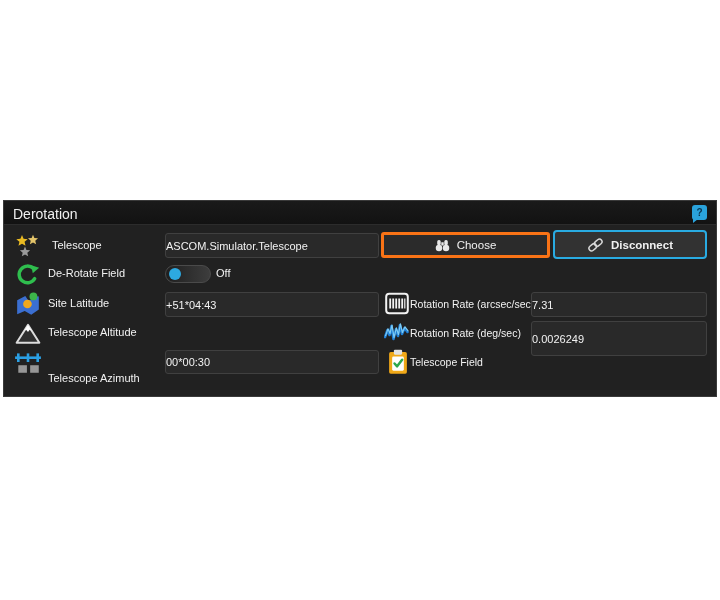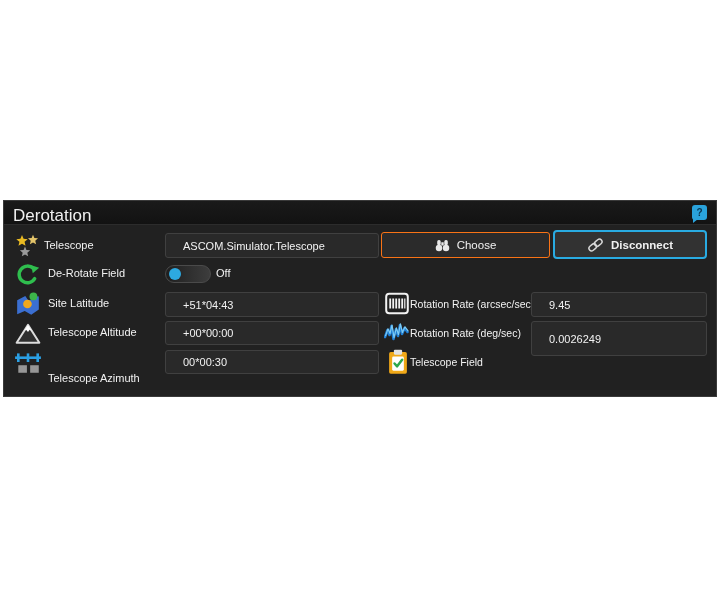--- a/index.html
+++ b/index.html
@@ -11,44 +11,44 @@
   .panel{
     position:absolute;left:3px;top:200px;width:712px;height:195px;
     background:#212121;border:1px solid #3a3a3a;box-sizing:content-box;
   }
   .titlebar{
     position:absolute;left:0;top:0;width:712px;height:23px;
     background:linear-gradient(#1a1a1a,#121212);
     border-bottom:1px solid #2c2c2c;
   }
   .title{
-    position:absolute;left:9px;top:5px;color:#efefef;font-size:17px;
+    position:absolute;left:9px;top:5px;color:#efefef;font-size:14px;
   }
   .help{
     position:absolute;right:9px;top:4px;width:15px;height:15px;
     background:#2aa3dc;border-radius:3px;color:#0a3550;font-weight:bold;
     font-size:10px;text-align:center;line-height:15px;cursor:pointer;
   }
   .help:after{
     content:"";position:absolute;left:1px;bottom:-3px;
     border-left:5px solid #2aa3dc;border-bottom:4px solid transparent;
   }
   .icon{position:absolute;}
   .lbl{
     position:absolute;color:#f2f2f2;font-size:11px;white-space:nowrap;
   }
   .lbl.small{font-size:10.5px;}
   .field{
     position:absolute;background:#292929;border:1px solid #404040;
     border-radius:3px;color:#f2f2f2;font-size:11px;
-    display:flex;align-items:center;padding:0 17px;box-sizing:border-box;
+    display:flex;align-items:center;padding:0 0;box-sizing:border-box;
     white-space:nowrap;overflow:hidden;
   }
   .btn{
-    position:absolute;background:#2b2b2b;border:1px solid #f97316;
+    position:absolute;background:#2b2b2b;border:3px solid #f97316;
     border-radius:3px;color:#f0f0f0;font-size:11.5px;
     display:flex;align-items:center;justify-content:center;gap:7px;
     box-sizing:border-box;cursor:pointer;
   }
   .btn.accent{
     background:#323232;border:2px solid #29abe2;border-radius:4px;font-weight:bold;
   }
   .toggle{
     position:absolute;left:161px;top:64px;width:46px;height:18px;
     border-radius:9px;background:linear-gradient(to right,#1f1f1f,#3d3d3d);
@@ -99,29 +99,28 @@
 
   <svg class="icon" style="left:10px;top:149px" width="28" height="24" viewBox="0 0 26 22">
     <line x1="1" y1="7" x2="25" y2="7" stroke="#2b9fe3" stroke-width="2.4"></line>
     <line x1="4" y1="3" x2="4" y2="11" stroke="#2b9fe3" stroke-width="2.4"></line>
     <line x1="13" y1="3" x2="13" y2="11" stroke="#2b9fe3" stroke-width="2.4"></line>
     <line x1="22" y1="3" x2="22" y2="11" stroke="#2b9fe3" stroke-width="2.4"></line>
     <rect x="4" y="14" width="8" height="7" fill="#969696"></rect>
     <rect x="15" y="14" width="8" height="7" fill="#969696"></rect>
   </svg>
 
-  <div class="lbl" style="left:40px;top:38px">Telescope</div>
+  <div class="lbl" style="left:48px;top:38px">Telescope</div>
   <div class="lbl" style="left:44px;top:66px">De-Rotate Field</div>
   <div class="lbl" style="left:44px;top:96px">Site Latitude</div>
   <div class="lbl" style="left:44px;top:125px">Telescope Altitude</div>
   <div class="lbl" style="left:44px;top:171px">Telescope Azimuth</div>
 
   <div class="field" style="left:161px;top:32px;width:214px;height:25px">ASCOM.Simulator.Telescope</div>
   <div class="field" style="left:161px;top:91px;width:214px;height:25px">+51*04:43</div>
-  <div class="field" style="left:161px;top:120px;width:214px;height:24px">+00*00:00</div>
   <div class="field" style="left:161px;top:149px;width:214px;height:24px">00*00:30</div>
 
   <div class="toggle">
     <div class="knob"></div>
   </div>
   <div class="lbl" style="left:212px;top:66px">Off</div>
 
   <div class="btn" style="left:377px;top:31px;width:169px;height:26px">
     <svg width="15" height="13" viewBox="0 0 16 14">
       <rect x="2.3" y="1.2" width="3.8" height="5.5" rx="1.7" fill="#e8e8e8"></rect>
@@ -162,16 +161,16 @@
     <rect x="2.8" y="2.8" width="16.4" height="20" rx="1.5" fill="#f0a818"></rect>
     <rect x="5.6" y="7" width="10.8" height="13" rx="1.2" fill="#ffffff"></rect>
     <rect x="7.2" y="0.6" width="7.6" height="4.6" rx="1" fill="#e2e2e2"></rect>
     <path d="M7.8 13.4 L10.2 16 L14.8 10" fill="none" stroke="#2ea84c" stroke-width="2.3" stroke-linecap="round" stroke-linejoin="round"></path>
   </svg>
 
   <div class="lbl small" style="left:406px;top:97px">Rotation Rate (arcsec/sec)</div>
   <div class="lbl small" style="left:406px;top:126px">Rotation Rate (deg/sec)</div>
   <div class="lbl small" style="left:406px;top:155px">Telescope Field</div>
 
-  <div class="field" style="left:527px;top:91px;width:176px;height:25px">9.45</div>
+  <div class="field" style="left:527px;top:91px;width:176px;height:25px">7.31</div>
   <div class="field" style="left:527px;top:120px;width:176px;height:35px">0.0026249</div>
 
 </div>
 
 </body></html>

